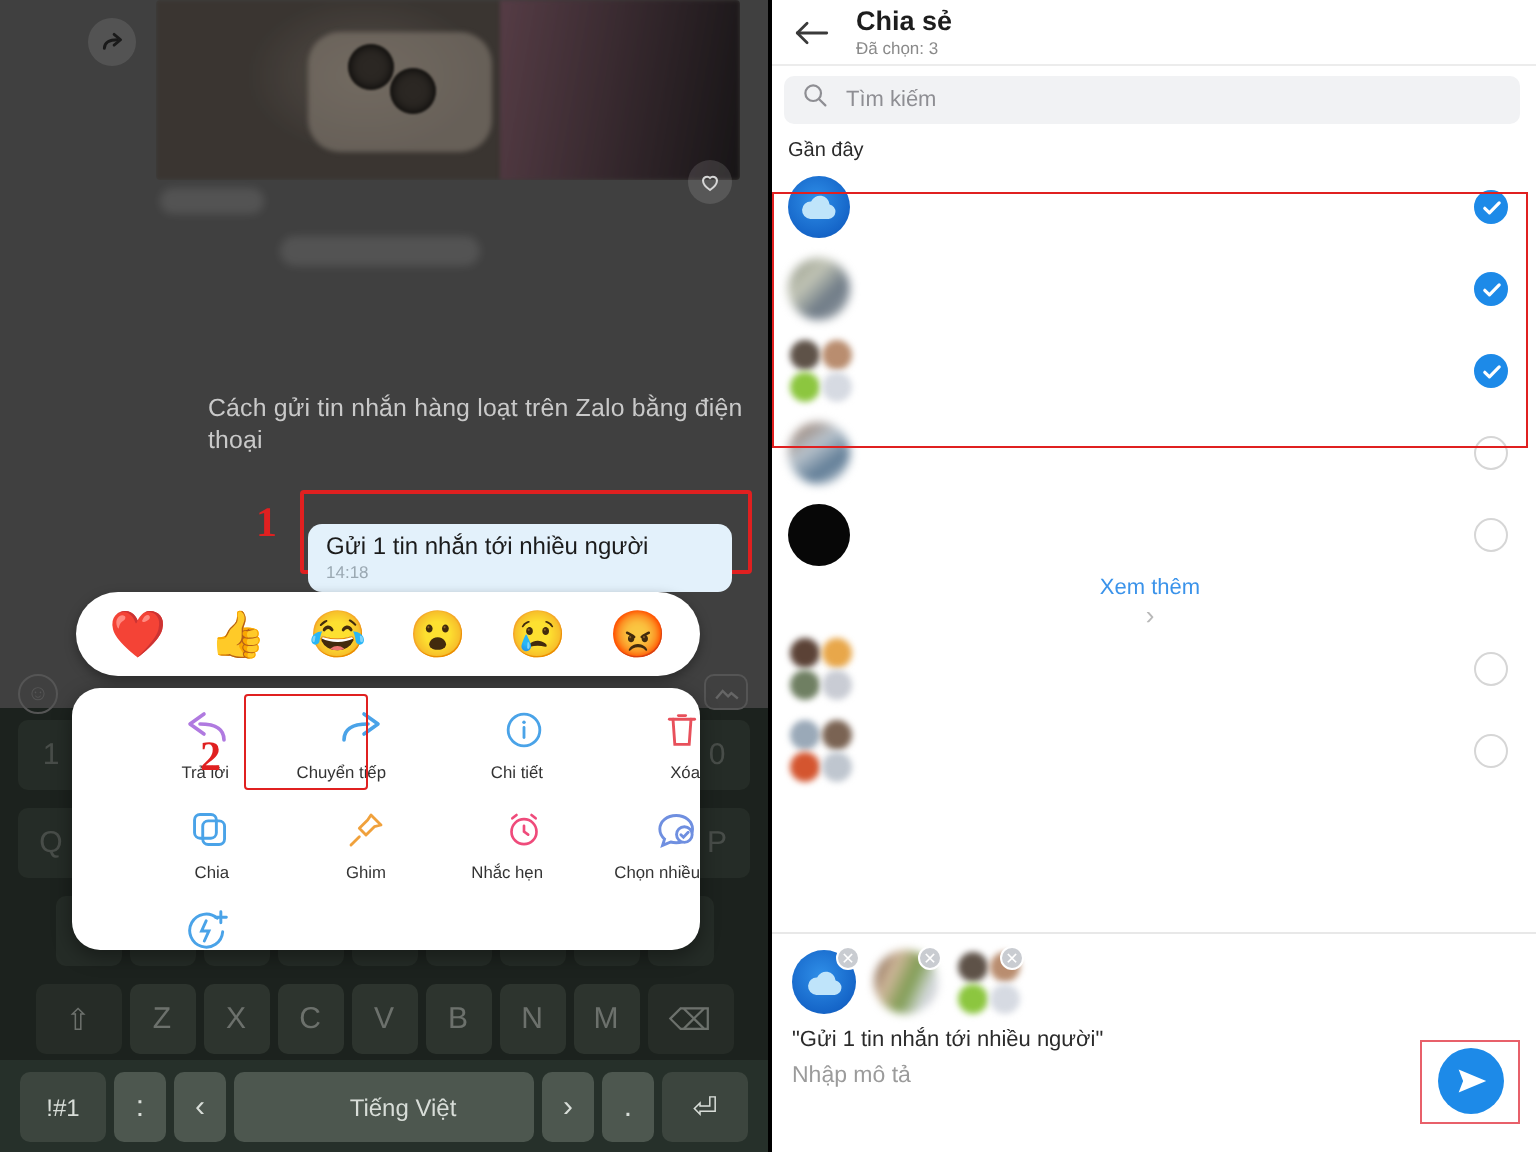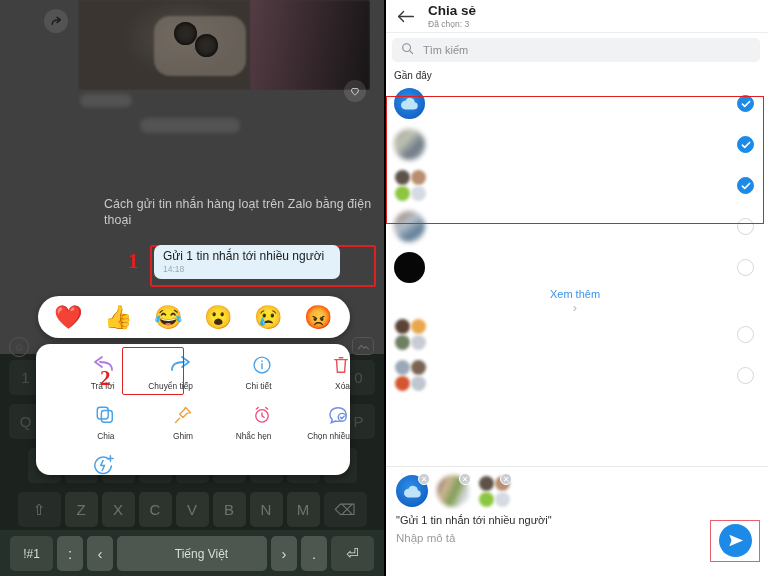--- a/index.html
+++ b/index.html
@@ -92,22 +92,22 @@
   .bubble-hl {
     position: absolute;
     left: 150px; top: 245px;
     width: 226px; height: 42px;
     border: 2px solid #e02020;
     border-radius: 2px;
     box-sizing: border-box;
   }
   .bubble {
     position: absolute;
-    left: 154px; top: 245px;
-    width: 186px; height: 34px;
+    left: 154px; top: 262px;
+    width: 212px; height: 34px;
     background: #e3f1fb;
     border-radius: 7px;
     padding: 4px 9px 0 9px;
   }
   .bubble-text { color: #1b1b1b; font-size: 12px; white-space: nowrap; }
   .bubble-time { color: #9aa8b2; font-size: 8.5px; margin-top: 1px; }
 
   .num-label {
     position: absolute;
     color: #e02020;

